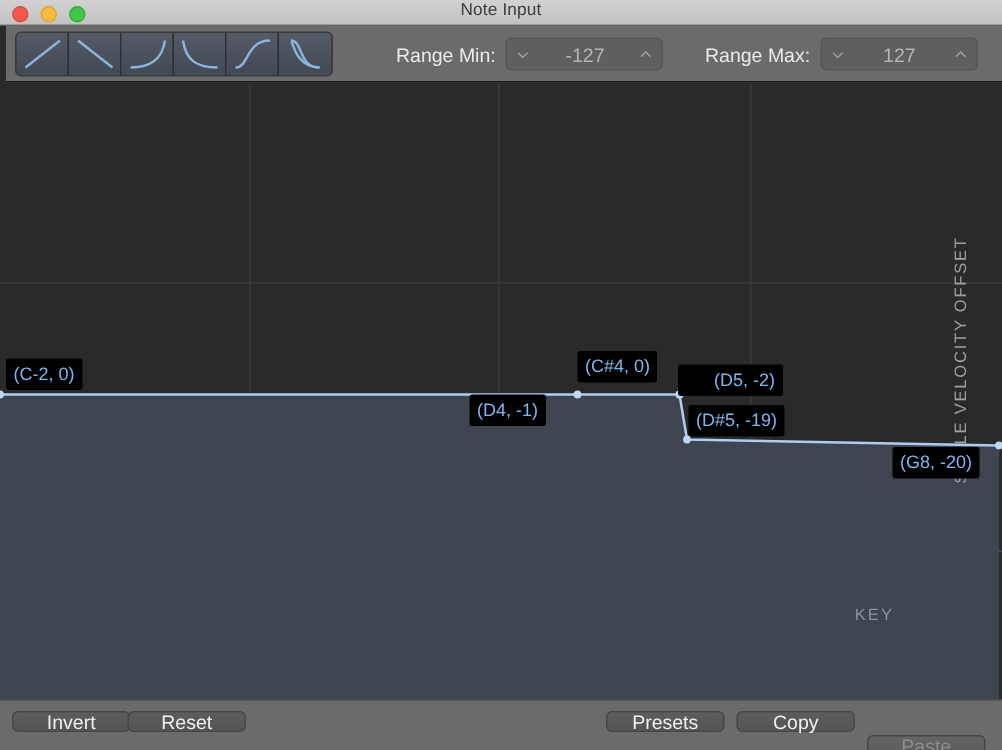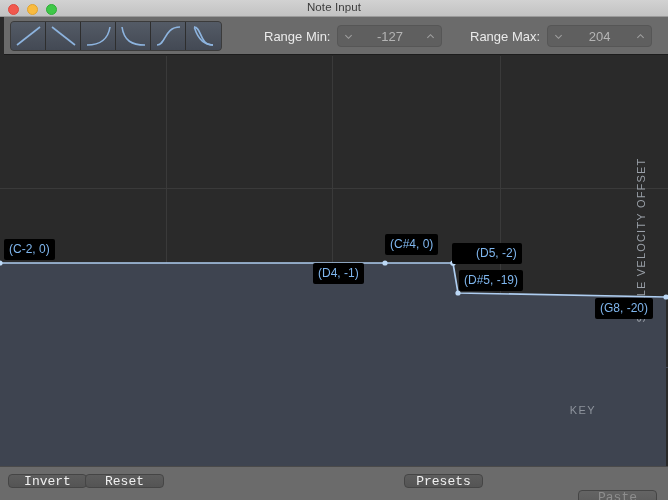--- a/index.html
+++ b/index.html
@@ -101,21 +101,21 @@
   .bottombar {
     position: absolute; left: 0; top: 466px; width: 668px; height: 34px;
     background: #6b6b6b; border-top: 1px solid #4a4a4a;
   }
   .btn {
     position: absolute; top: 7px; height: 14px;
     border-radius: 4px;
     background: linear-gradient(#5d5d5d, #545454);
     border: 1px solid #454545;
     color: #f0f0f0; font-size: 13px;
-    display: flex; align-items: center; justify-content: center; font-family: Liberation Mono, monospace;
+    display: flex; align-items: center; justify-content: center;
   }
   .btn.disabled { color: #8e8e8e; background: linear-gradient(#646464,#5c5c5c); margin-top: 16px; }
 </style>
 </head>
 <body>
 
 <div id="app">
 
   <div class="titlebar">
     <div class="traffic">
@@ -174,21 +174,21 @@
           </svg>
       </div>
     </div>
 
     <div class="field-row" style="left:466px;align-items:center;">
       <span class="field-label">Range Max:</span>
       <div class="stepper">
         <svg class="chev" viewBox="0 0 10 10">
             <path d="M1.5 3.5 L5 7 L8.5 3.5" stroke="#b4b4b4" stroke-width="1.2" fill="none"></path>
           </svg>
-        <span class="val">204</span>
+        <span class="val">127</span>
         <svg class="chev" viewBox="0 0 10 10">
             <path d="M1.5 6.5 L5 3 L8.5 6.5" stroke="#b4b4b4" stroke-width="1.2" fill="none"></path>
           </svg>
       </div>
     </div>
   </div>
 
   <div class="graph">
 
     <svg width="668" height="410">
@@ -225,16 +225,17 @@
         <div class="node-label" style="left: 452px; top: 187px; padding-left: 24px;">(D5, -2)</div>
         <div class="node-label" style="left: 459px; top: 214px;">(D#5, -19)</div>
         <div class="node-label" style="left: 595px; top: 242px;">(G8, -20)</div>
       </div>
   </div>
 
   <div class="bottombar">
     <div class="btn" style="left: 8px; width: 79px;">Invert</div>
     <div class="btn" style="left: 85px; width: 79px;">Reset</div>
     <div class="btn" style="left: 404px; width: 79px;">Presets</div>
+    <div class="btn" style="left: 491px; width: 79px;">Copy</div>
     <div class="btn disabled" style="left: 578px; width: 79px;">Paste</div>
   </div>
 
 </div>
 
 </body></html>

